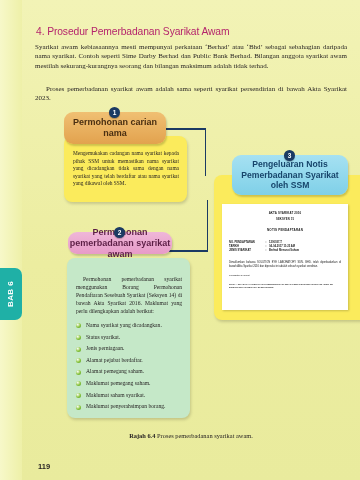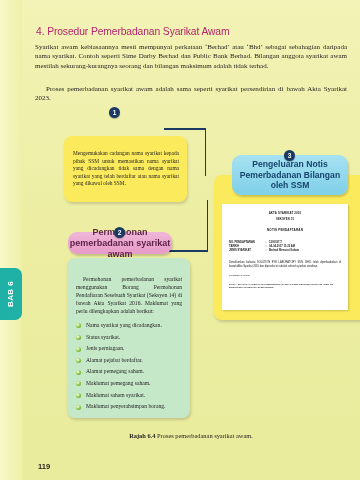--- a/index.html
+++ b/index.html
@@ -192,20 +192,21 @@
 
     <div class="conn" style="left:142px;top:128px;width:42px;height:1.6px;"></div>
     <div class="conn" style="left:182.5px;top:128px;width:1.6px;height:48px;"></div>
     <div class="conn" style="left:146px;top:250px;width:40px;height:1.6px;"></div>
     <div class="conn" style="left:184.5px;top:200px;width:1.6px;height:51px;"></div>
 
     <div class="body-box box1">
       <div class="txt">Mengemukakan cadangan nama syarikat kepada pihak SSM untuk memastikan nama syarikat yang dicadangkan tidak sama dengan nama syarikat yang telah berdaftar atau nama syarikat yang dikawal oleh SSM.</div>
     </div>
     <div class="num" style="left:87px;top:107px;">1</div>
+    <div class="hdr hdr1">Permohonan carian nama</div>
 
     <div class="body-box box3">
       <div class="cert">
         <div class="c-t c-act">AKTA SYARIKAT 2016</div>
         <div class="c-t c-sec">SEKSYEN 15</div>
         <div class="c-t c-not">NOTIS PENDAFTARAN</div>
         <table>
           <tbody>
               <tr>
             <td class="k">NO. PENDAFTARAN</td>
@@ -223,21 +224,21 @@
             <td class="v">Berhad Menurut Saham</td>
           </tr>
         </tbody>
           </table>
         <div class="c-body">Dimaklumkan bahawa SOLUTION EYE LABORATORY SDN. BHD. telah diperbadankan di bawah Akta Syarikat 2016 dan diperakui ini adalah sebuah syarikat sendirian.</div>
         <div class="c-small">Pendaftar Syarikat</div>
         <div class="c-note">NOTA : INI ADALAH CETAKAN KOMPUTER DAN TIDAK PERLU DITANDATANGANI. SIJIL INI DIKELUARKAN SECARA ELEKTRONIK.</div>
       </div>
     </div>
     <div class="num" style="left:262px;top:150px;">3</div>
-    <div class="hdr hdr3">Pengeluaran Notis Pemerbadanan Bilangan oleh SSM</div>
+    <div class="hdr hdr3">Pengeluaran Notis Pemerbadanan Syarikat oleh SSM</div>
 
     <div class="body-box box2">
       <div class="txt">Permohonan pemerbadanan syarikat menggunakan Borang Permohonan Pendaftaran Sesebuah Syarikat (Seksyen 14) di bawah Akta Syarikat 2016. Maklumat yang perlu dilengkapkan adalah berikut:</div>
       <ul class="bullets">
         <li><span class="dot"></span><span>Nama syarikat yang dicadangkan.</span></li>
         <li><span class="dot"></span><span>Status syarikat.</span></li>
         <li><span class="dot"></span><span>Jenis perniagaan.</span></li>
         <li><span class="dot"></span><span>Alamat pejabat berdaftar.</span></li>
         <li><span class="dot"></span><span>Alamat pemegang saham.</span></li>
         <li><span class="dot"></span><span>Maklumat pemegang saham.</span></li>

